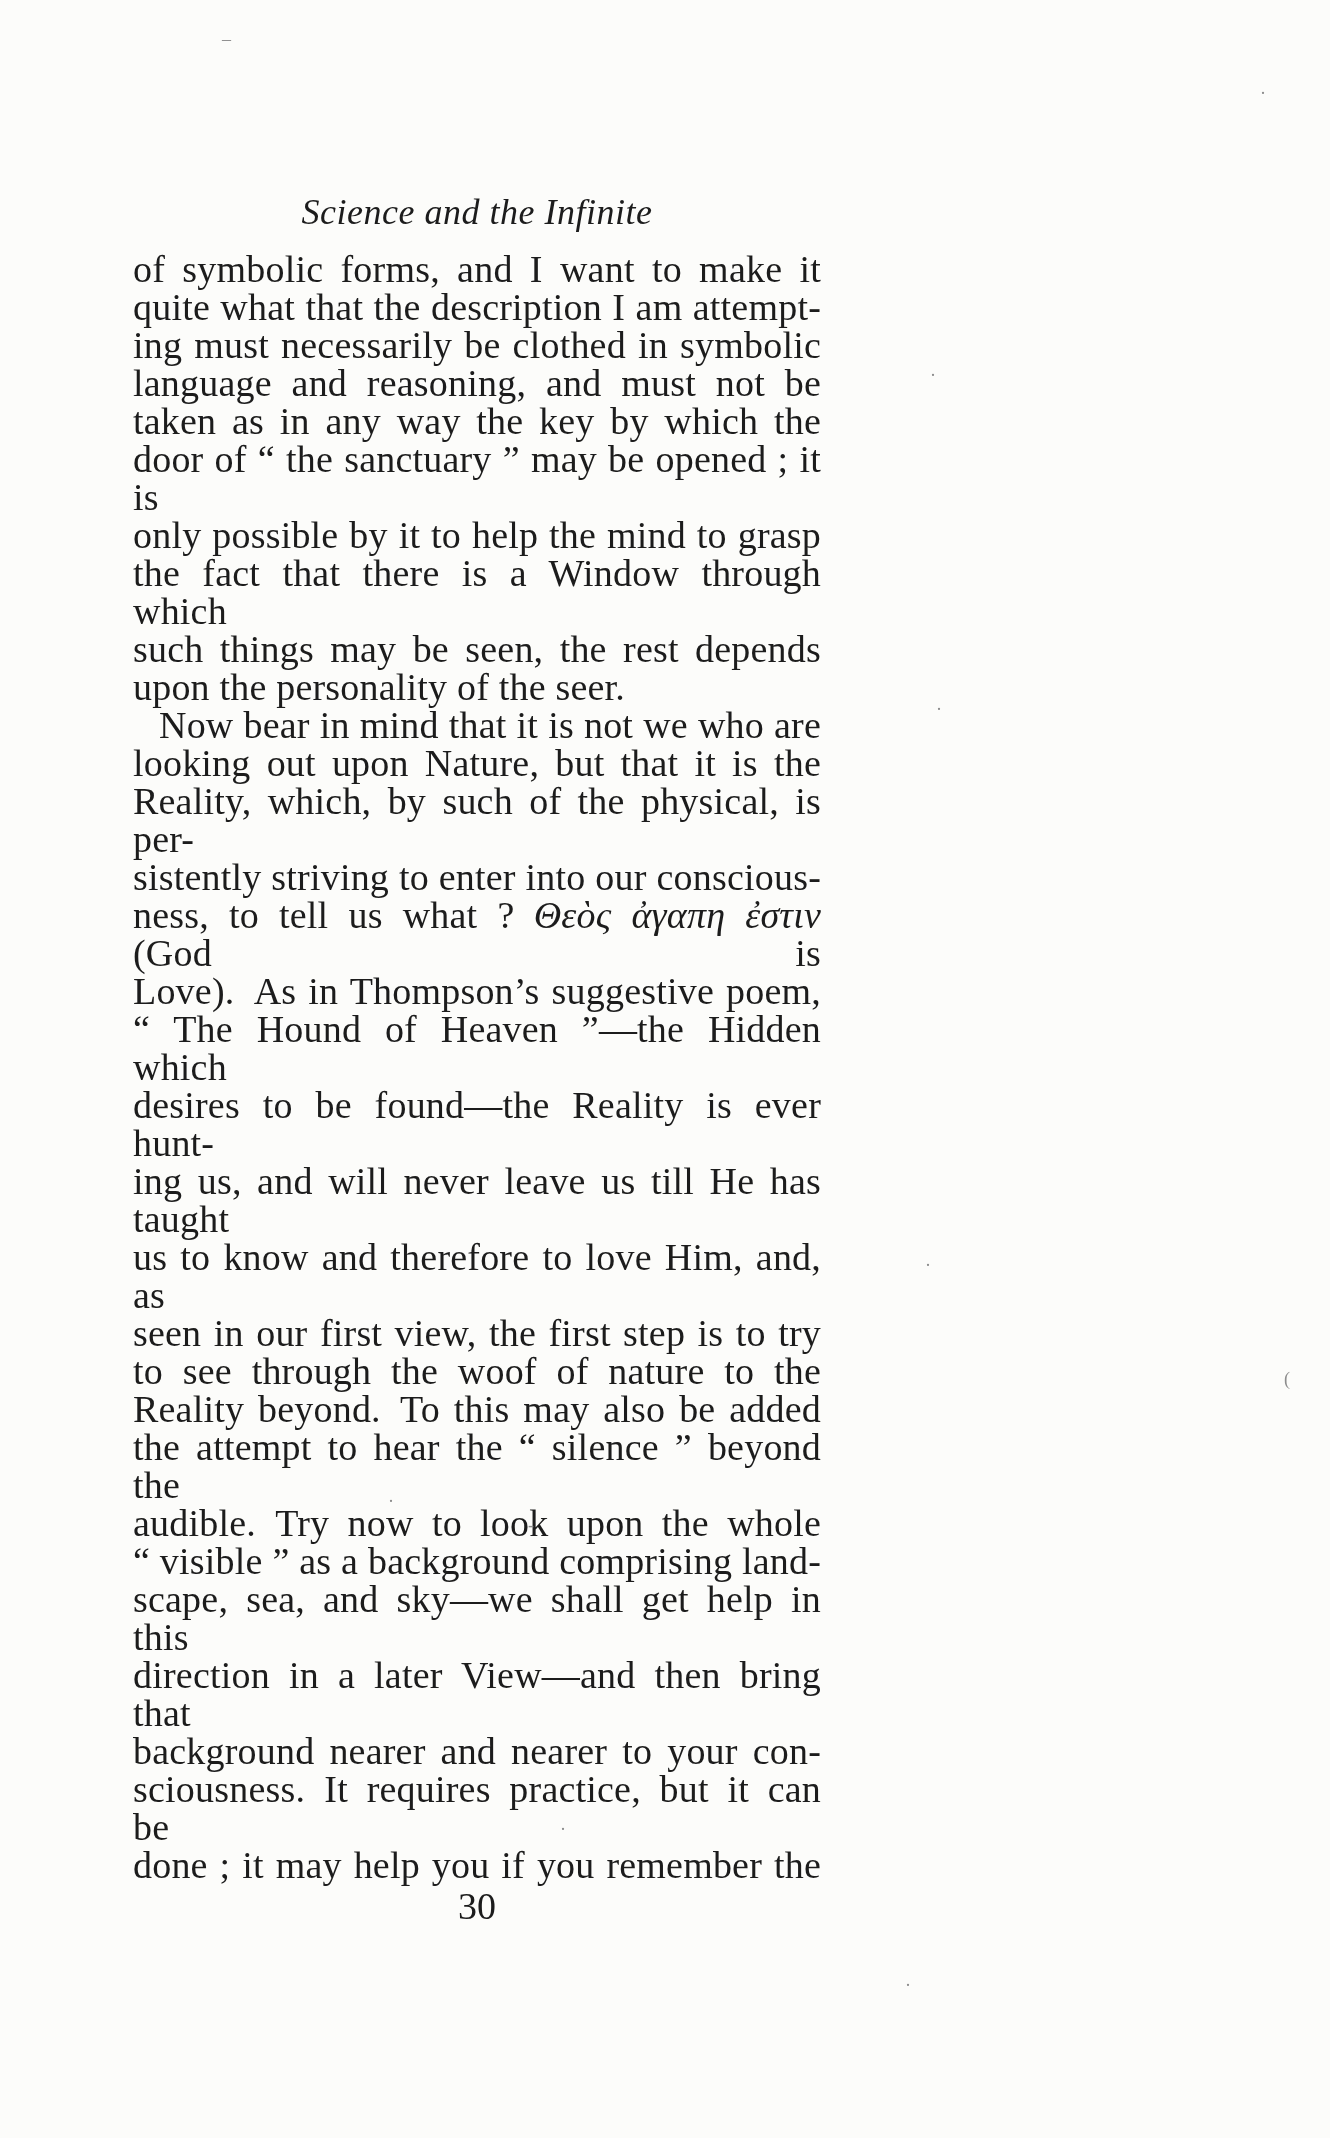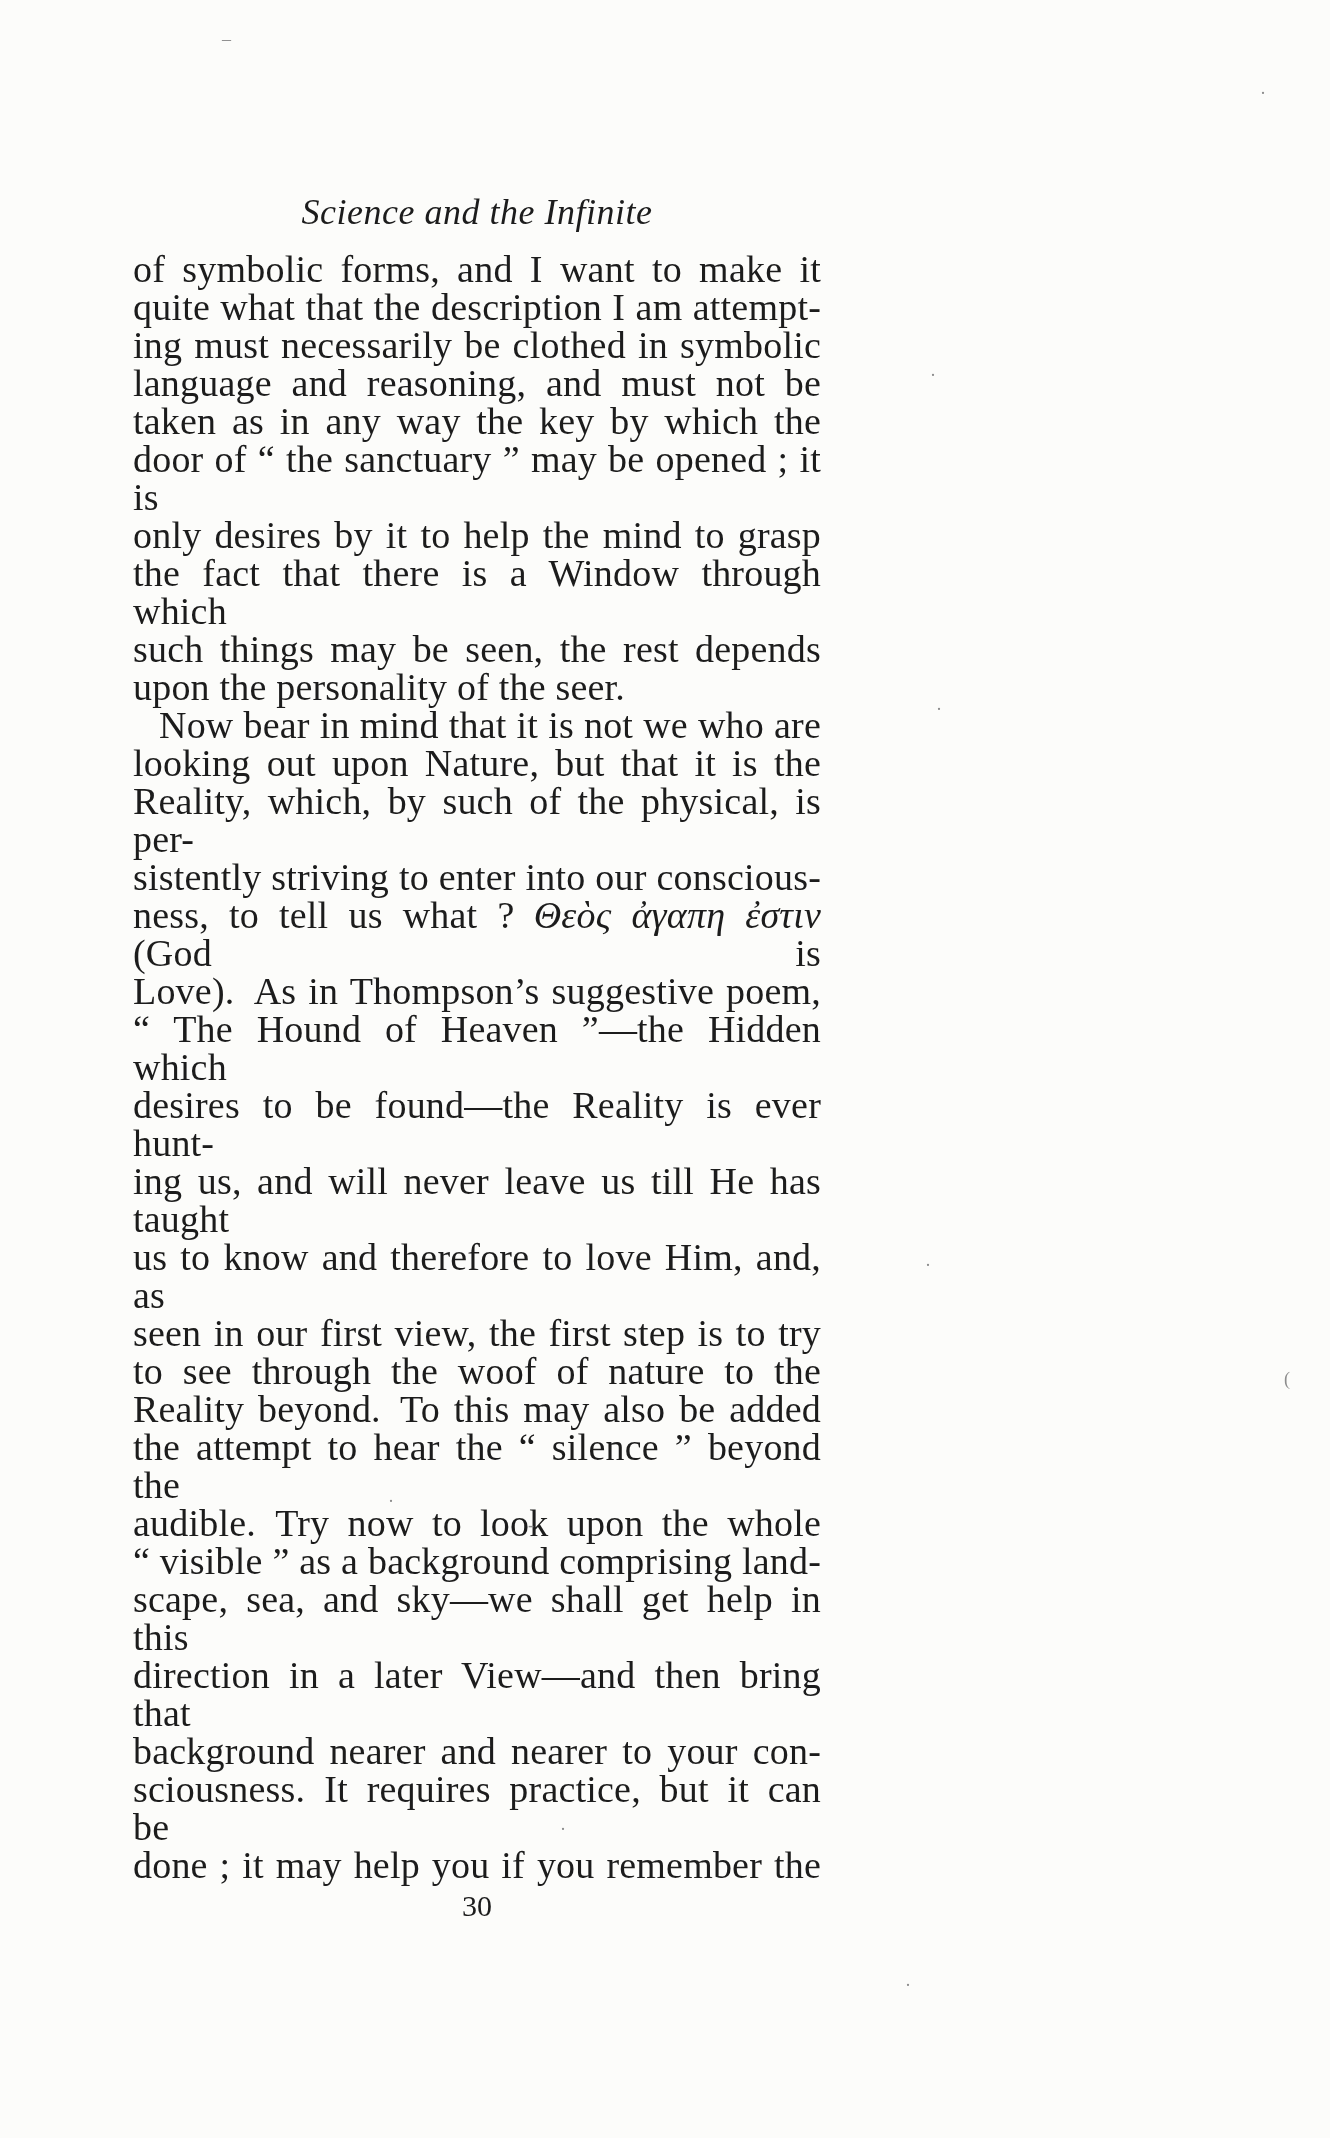--- a/index.html
+++ b/index.html
@@ -43,21 +43,21 @@
     text-align-last: left;
   }
   .line.indent {
     text-indent: 26px;
   }
   .greek {
     font-style: italic;
   }
   .page-number {
     text-align: center;
-    font-size: 30px;
+    font-size: 38px;
     line-height: 38px;
     margin-top: 3px;
   }
   .artifact {
     position: absolute;
     color: #8d8d8d;
     font-size: 18px;
     line-height: 1;
   }
 </style>
@@ -68,21 +68,21 @@
   <div class="content">
     <div class="header-title">Science and the Infinite</div>
     <div class="body-text">
         <div class="paragraph">
           <div class="line"><span>of symbolic forms, and I want to make it</span></div>
           <div class="line"><span>quite what that the description I am attempt-</span></div>
           <div class="line"><span>ing must necessarily be clothed in symbolic</span></div>
           <div class="line"><span>language and reasoning, and must not be</span></div>
           <div class="line"><span>taken as in any way the key by which the</span></div>
           <div class="line"><span>door of “ the sanctuary ” may be opened ; it is</span></div>
-          <div class="line"><span>only desires by it to help the mind to grasp</span></div>
+          <div class="line"><span>only possible by it to help the mind to grasp</span></div>
           <div class="line"><span>the fact that there is a Window through which</span></div>
           <div class="line"><span>such things may be seen, the rest depends</span></div>
           <div class="line last"><span>upon the personality of the seer.</span></div>
         </div>
         <div class="paragraph">
           <div class="line indent"><span>Now bear in mind that it is not we who are</span></div>
           <div class="line"><span>looking out upon Nature, but that it is the</span></div>
           <div class="line"><span>Reality, which, by such of the physical, is per-</span></div>
           <div class="line"><span>sistently striving to enter into our conscious-</span></div>
           <div class="line"><span>ness, to tell us what ? </span><span class="greek">Θεὸς ἀγαπη ἐστιν</span><span> (God is</span></div>

